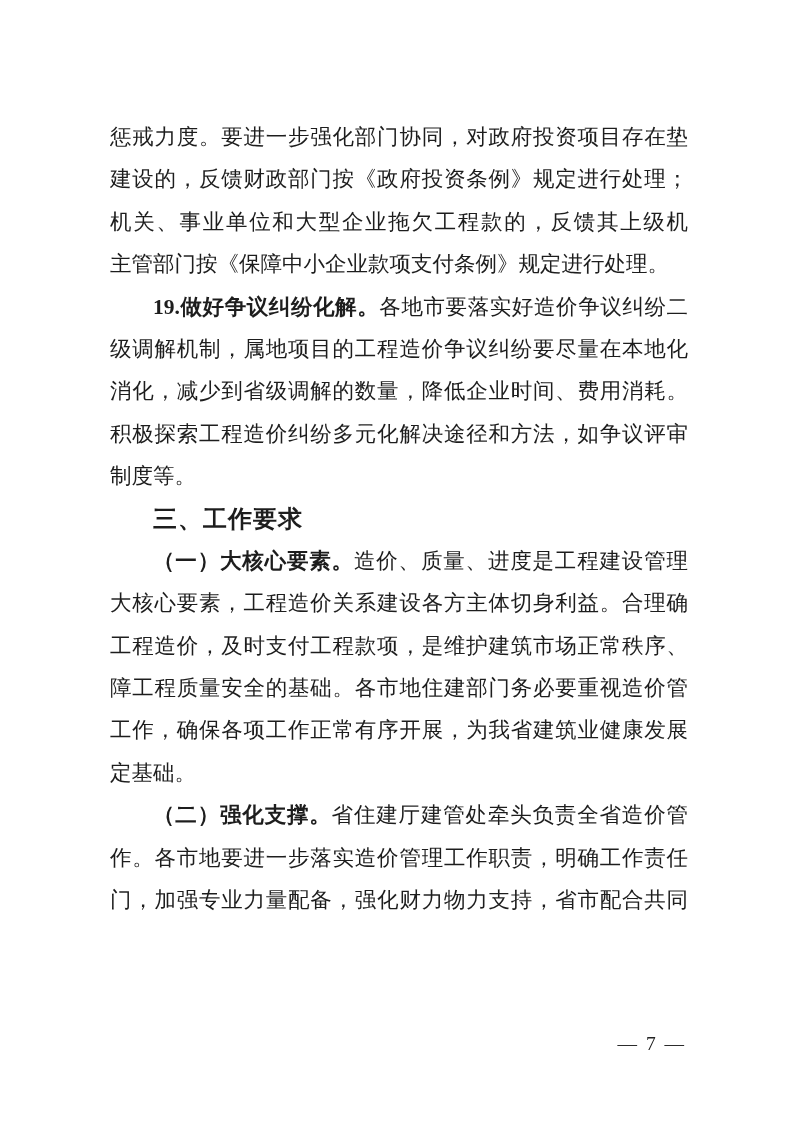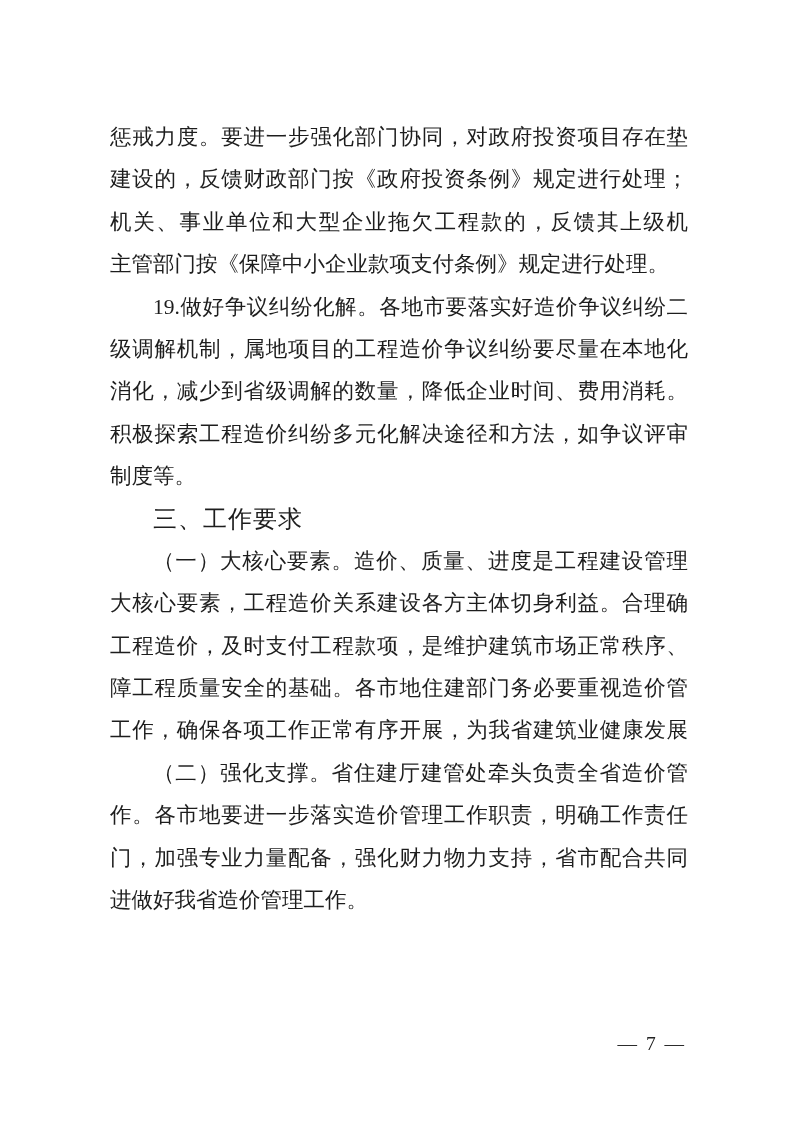--- a/index.html
+++ b/index.html
@@ -36,21 +36,21 @@
   .line.indent {
     text-indent: 43px;
   }
   .line.hei {
     font-family: "Liberation Sans", "DejaVu Sans", sans-serif;
     font-weight: 700;
     font-size: 24px;
     letter-spacing: 1px;
   }
   .seg { font-weight: 400; }
-  .seg.bold { font-weight: 400; }
+  .seg.bold { font-weight: 700; }
   .page-number {
     position: absolute;
     right: 114px;
     top: 1033px;
     font-size: 19.5px;
     letter-spacing: 2px;
     color: #222222;
     font-family: "Liberation Serif", "DejaVu Serif", serif;
     white-space: pre;
   }
@@ -68,19 +68,19 @@
       <div class="line stretch"><span class="seg">级调解机制，属地项目的工程造价争议纠纷要尽量在本地化解</span></div>
       <div class="line stretch"><span class="seg">消化，减少到省级调解的数量，降低企业时间、费用消耗。要</span></div>
       <div class="line stretch"><span class="seg">积极探索工程造价纠纷多元化解决途径和方法，如争议评审员</span></div>
       <div class="line"><span class="seg">制度等。</span></div>
       <div class="line hei indent"><span class="seg bold">三、工作要求</span></div>
       <div class="line indent stretch"><span class="seg bold">（一）大核心要素。</span><span class="seg">造价、质量、进度是工程建设管理的三</span></div>
       <div class="line stretch"><span class="seg">大核心要素，工程造价关系建设各方主体切身利益。合理确定</span></div>
       <div class="line stretch"><span class="seg">工程造价，及时支付工程款项，是维护建筑市场正常秩序、保</span></div>
       <div class="line stretch"><span class="seg">障工程质量安全的基础。各市地住建部门务必要重视造价管理</span></div>
       <div class="line stretch"><span class="seg">工作，确保各项工作正常有序开展，为我省建筑业健康发展奠</span></div>
+      <div class="line"><span class="seg">定基础。</span></div>
       <div class="line indent stretch"><span class="seg bold">（二）强化支撑。</span><span class="seg">省住建厅建管处牵头负责全省造价管理</span></div>
       <div class="line stretch"><span class="seg">作。各市地要进一步落实造价管理工作职责，明确工作责任部</span></div>
       <div class="line stretch"><span class="seg">门，加强专业力量配备，强化财力物力支持，省市配合共同推</span></div>
-      <div class="line"><span class="seg">进做好我省造价管理工作。</span></div>
     </div>
   <div class="page-number">— 7 —</div>
 </div>
 
 </body></html>

